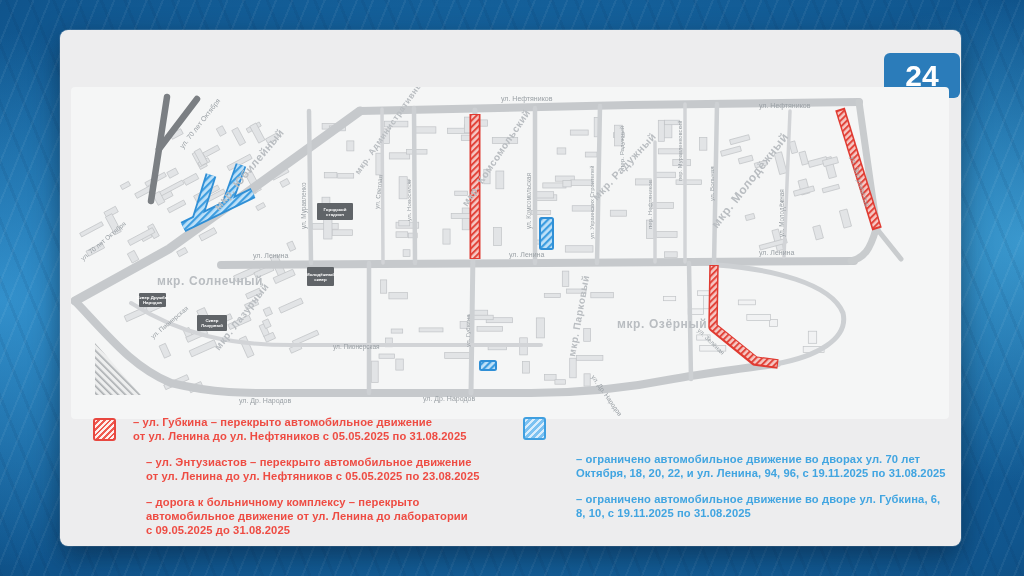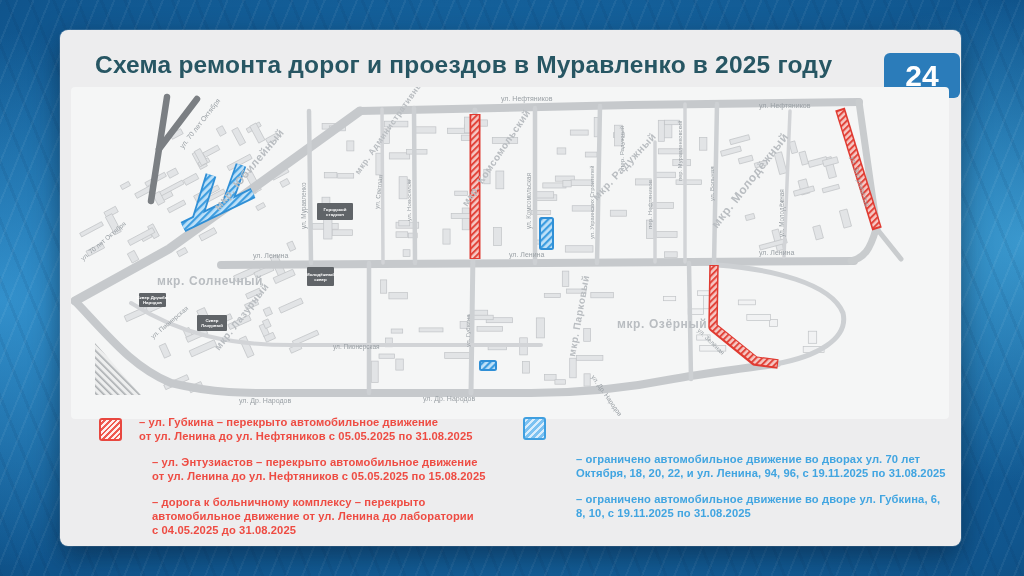--- a/index.html
+++ b/index.html
@@ -35,21 +35,21 @@
   .logo-city{
     margin-top:3px;width:56px;height:15px;background:#e0502d;border-radius:2px;
     color:#fff;font-weight:bold;font-size:7px;letter-spacing:.4px;
     display:flex;align-items:center;justify-content:center;
   }
   .mapsvg{position:absolute;left:11px;top:57px;}
   .slbl{fill:#9aa0a5;}
   .dlbl{fill:#b9bdc1;font-weight:bold;letter-spacing:.6px;}
   .poit{fill:#ffffff;font-size:4.4px;font-weight:bold;}
   .legend-col{position:absolute;display:flex;flex-direction:column;gap:13px;}
-  .leg-left{left:39px;top:386px;width:425px;}
+  .leg-left{left:33px;top:386px;width:425px;}
   .leg-right{left:463px;top:385px;width:430px;}
   .leg-row{display:flex;gap:17px;align-items:flex-start;}
   .swatch{width:19px;height:19px;border-radius:3px;flex:0 0 auto;margin-top:2px;}
   .swatch.red{
     border:2px solid #e8473f;
     background:repeating-linear-gradient(135deg,#fdefee 0px,#fdefee 2px,#ef5a50 2px,#ef5a50 4px);
   }
   .swatch.blue{
     border:2px solid #3f9fe0;
     background:repeating-linear-gradient(135deg,#d9edfc 0px,#d9edfc 2.5px,#7cc2f2 2.5px,#5px);
@@ -60,21 +60,20 @@
   }
   .leg-item.red-t{color:#ee4c43;}
   .leg-item.blue-t{color:#41a5e1;}
   .leg-item.indent{margin-left:53px;}
 </style>
 </head>
 <body>
 
 <div class="card">
 
-  <div class="title">Схема ремонта дорог и проездов в Муравленко в 2025 году</div>
 
   <div class="logo">
     <div class="logo-num">24</div>
     <div class="logo-city">МУРАВЛЕНКО</div>
   </div>
 
   <svg class="mapsvg" width="878" height="332" viewBox="0 0 878 332">
     <defs>
       <pattern id="redh" patternUnits="userSpaceOnUse" width="4.5" height="4.5" patternTransform="rotate(45)">
         <rect width="4.5" height="4.5" fill="#f6c8c4"></rect>
@@ -402,24 +401,24 @@
       </g>
   </svg>
 
   <div class="legend-col leg-left">
     <div class="leg-row">
       <span class="swatch red"></span>
       <div class="leg-item red-t">– ул. Губкина – перекрыто автомобильное движение
 от ул. Ленина до ул. Нефтяников с 05.05.2025 по 31.08.2025</div>
     </div>
     <div class="leg-item red-t indent">– ул. Энтузиастов – перекрыто автомобильное движение
-от ул. Ленина до ул. Нефтяников с 05.05.2025 по 15.08.2025</div>
+от ул. Ленина до ул. Нефтяников с 05.05.2025 по 23.08.2025</div>
     <div class="leg-item red-t indent">– дорога к больничному комплексу – перекрыто
 автомобильное движение от ул. Ленина до лаборатории
-с 04.05.2025 до 31.08.2025</div>
+с 09.05.2025 до 31.08.2025</div>
   </div>
 
   <div class="legend-col leg-right">
     <div class="leg-row">
       <span class="swatch blue"></span>
     </div>
     <div class="leg-item blue-t indent">– ограничено автомобильное движение во дворах ул. 70 лет
 Октября, 18, 20, 22, и ул. Ленина, 94, 96, с 19.11.2025 по 31.08.2025</div>
     <div class="leg-item blue-t indent">– ограничено автомобильное движение во дворе ул. Губкина, 6,
 8, 10, с 19.11.2025 по 31.08.2025</div>

